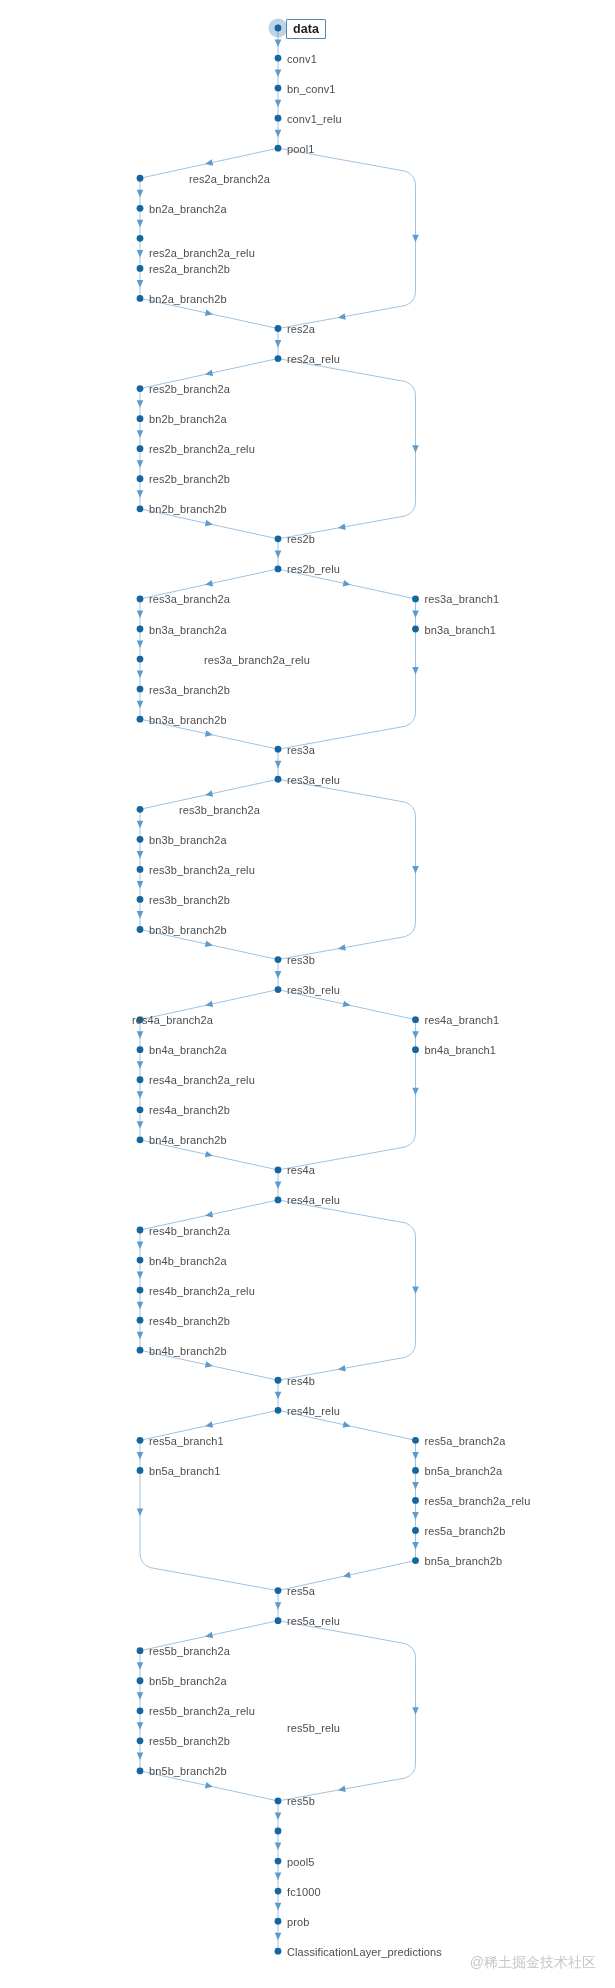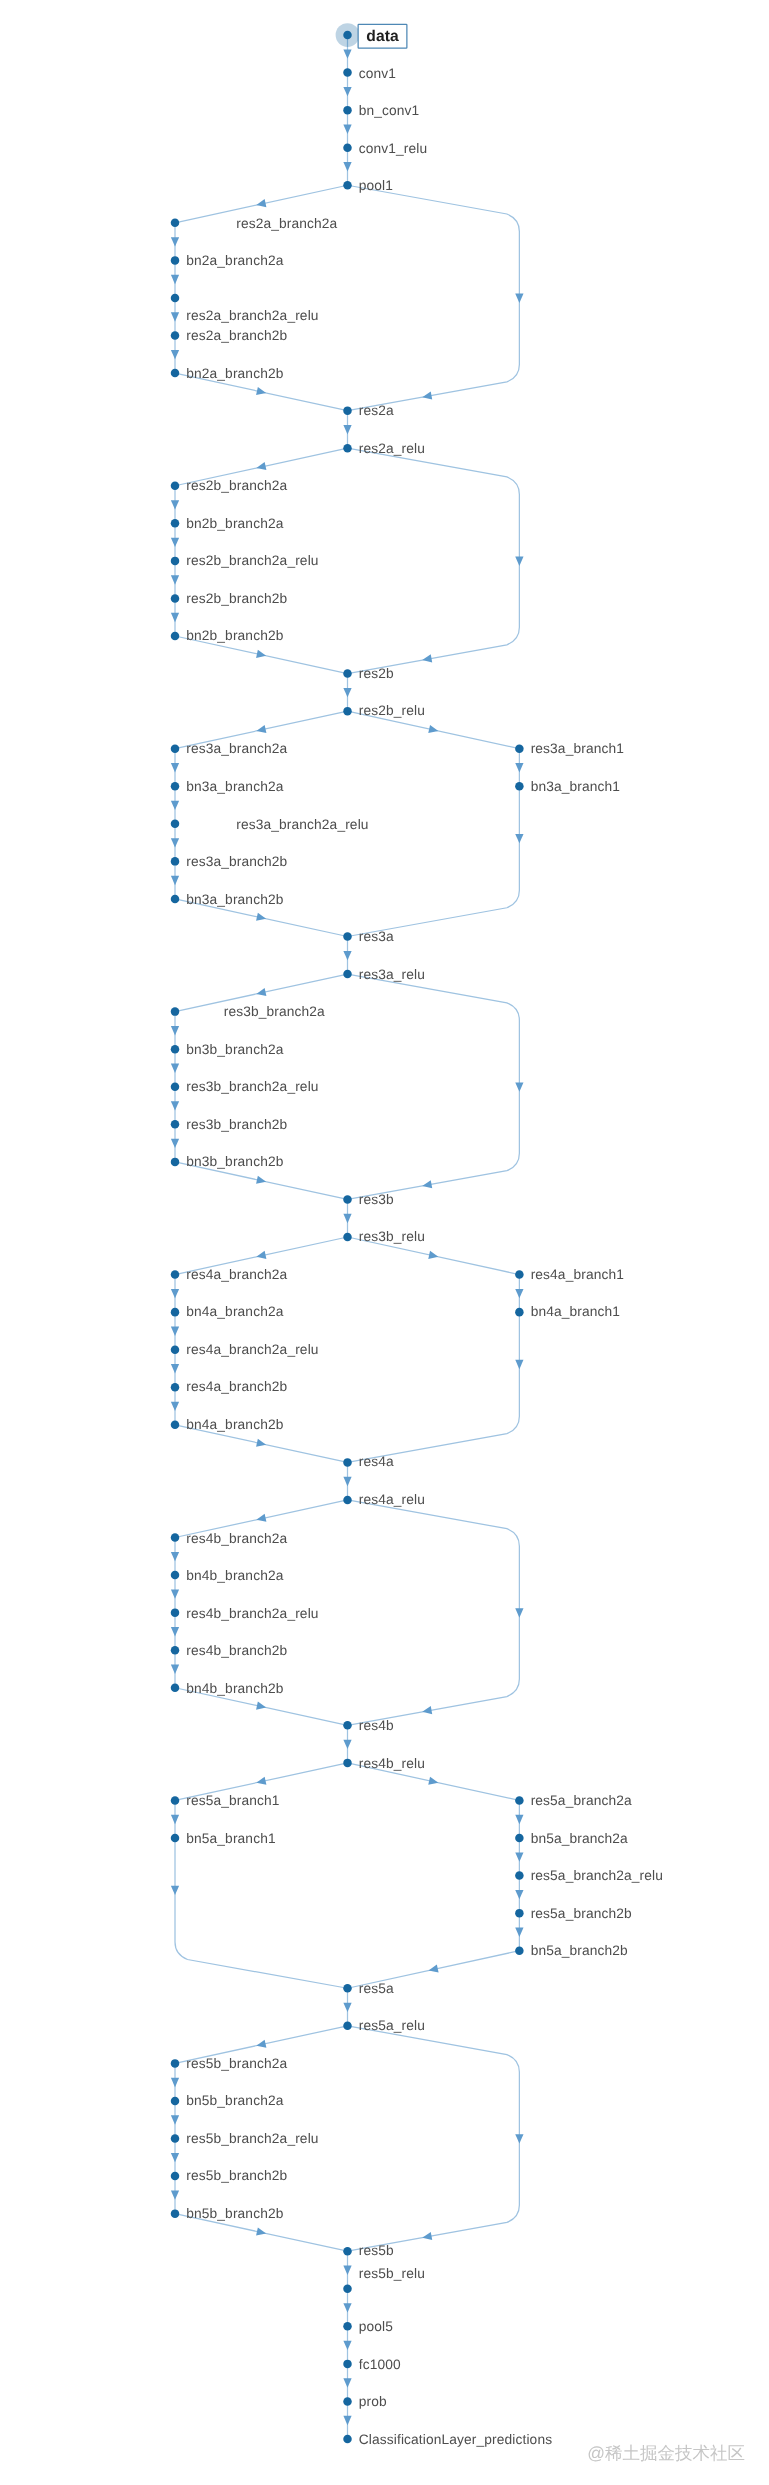--- a/index.html
+++ b/index.html
@@ -432,33 +432,33 @@
       <div class="node-label" style="left: 149px; top: 419.15px;">bn2b_branch2a</div>
       <div class="node-label" style="left: 149px; top: 449.2px;">res2b_branch2a_relu</div>
       <div class="node-label" style="left: 149px; top: 479.25px;">res2b_branch2b</div>
       <div class="node-label" style="left: 149px; top: 509.3px;">bn2b_branch2b</div>
       <div class="node-label" style="left: 287px; top: 539.35px;">res2b</div>
       <div class="node-label" style="left: 287px; top: 569.4px;">res2b_relu</div>
       <div class="node-label" style="left: 149px; top: 599.45px;">res3a_branch2a</div>
       <div class="node-label" style="left: 424.5px; top: 599.45px;">res3a_branch1</div>
       <div class="node-label" style="left: 149px; top: 629.5px;">bn3a_branch2a</div>
       <div class="node-label" style="left: 424.5px; top: 629.5px;">bn3a_branch1</div>
-      <div class="node-label" style="left: 143px; top: 659.55px; padding-left: 46px;">res3a_branch2a_relu</div>
+      <div class="node-label" style="left: 158px; top: 659.55px; padding-left: 46px;">res3a_branch2a_relu</div>
       <div class="node-label" style="left: 149px; top: 689.6px;">res3a_branch2b</div>
       <div class="node-label" style="left: 149px; top: 719.65px;">bn3a_branch2b</div>
       <div class="node-label" style="left: 287px; top: 749.7px;">res3a</div>
       <div class="node-label" style="left: 287px; top: 779.75px;">res3a_relu</div>
       <div class="node-label" style="left: 149px; top: 809.8px; margin-left: 30px;">res3b_branch2a</div>
       <div class="node-label" style="left: 149px; top: 839.85px;">bn3b_branch2a</div>
       <div class="node-label" style="left: 149px; top: 869.9px;">res3b_branch2a_relu</div>
       <div class="node-label" style="left: 149px; top: 899.95px;">res3b_branch2b</div>
       <div class="node-label" style="left: 149px; top: 930px;">bn3b_branch2b</div>
       <div class="node-label" style="left: 287px; top: 960.05px;">res3b</div>
       <div class="node-label" style="left: 287px; top: 990.1px;">res3b_relu</div>
-      <div class="node-label" style="left: 149px; top: 1020.15px;">res4a_branch2a</div>
+      <div class="node-label" style="left: 132px; top: 1020.15px;">res4a_branch2a</div>
       <div class="node-label" style="left: 424.5px; top: 1020.15px;">res4a_branch1</div>
       <div class="node-label" style="left: 149px; top: 1050.2px;">bn4a_branch2a</div>
       <div class="node-label" style="left: 424.5px; top: 1050.2px;">bn4a_branch1</div>
       <div class="node-label" style="left: 149px; top: 1080.25px;">res4a_branch2a_relu</div>
       <div class="node-label" style="left: 149px; top: 1110.3px;">res4a_branch2b</div>
       <div class="node-label" style="left: 149px; top: 1140.35px;">bn4a_branch2b</div>
       <div class="node-label" style="left: 287px; top: 1170.4px;">res4a</div>
       <div class="node-label" style="left: 287px; top: 1200.45px;">res4a_relu</div>
       <div class="node-label" style="left: 149px; top: 1230.5px;">res4b_branch2a</div>
       <div class="node-label" style="left: 149px; top: 1260.55px;">bn4b_branch2a</div>
@@ -475,20 +475,20 @@
       <div class="node-label" style="left: 424.5px; top: 1531px;">res5a_branch2b</div>
       <div class="node-label" style="left: 424.5px; top: 1561.05px;">bn5a_branch2b</div>
       <div class="node-label" style="left: 287px; top: 1591.1px;">res5a</div>
       <div class="node-label" style="left: 287px; top: 1621.15px;">res5a_relu</div>
       <div class="node-label" style="left: 149px; top: 1651.2px;">res5b_branch2a</div>
       <div class="node-label" style="left: 149px; top: 1681.25px;">bn5b_branch2a</div>
       <div class="node-label" style="left: 149px; top: 1711.3px;">res5b_branch2a_relu</div>
       <div class="node-label" style="left: 149px; top: 1741.35px;">res5b_branch2b</div>
       <div class="node-label" style="left: 149px; top: 1771.4px;">bn5b_branch2b</div>
       <div class="node-label" style="left: 287px; top: 1801.45px;">res5b</div>
-      <div class="node-label" style="left: 287px; top: 1819px; text-align: center;">res5b_relu</div>
+      <div class="node-label" style="left: 287px; top: 1728px; text-align: center;">res5b_relu</div>
       <div class="node-label" style="left: 287px; top: 1861.55px;">pool5</div>
       <div class="node-label" style="left: 287px; top: 1891.6px; text-align: right;">fc1000</div>
       <div class="node-label" style="left: 287px; top: 1921.65px;">prob</div>
       <div class="node-label" style="left: 287px; top: 1951.7px;">ClassificationLayer_predictions</div>
     </div>
   <div class="watermark">@稀土掘金技术社区</div>
 </div>
 
 </body></html>

